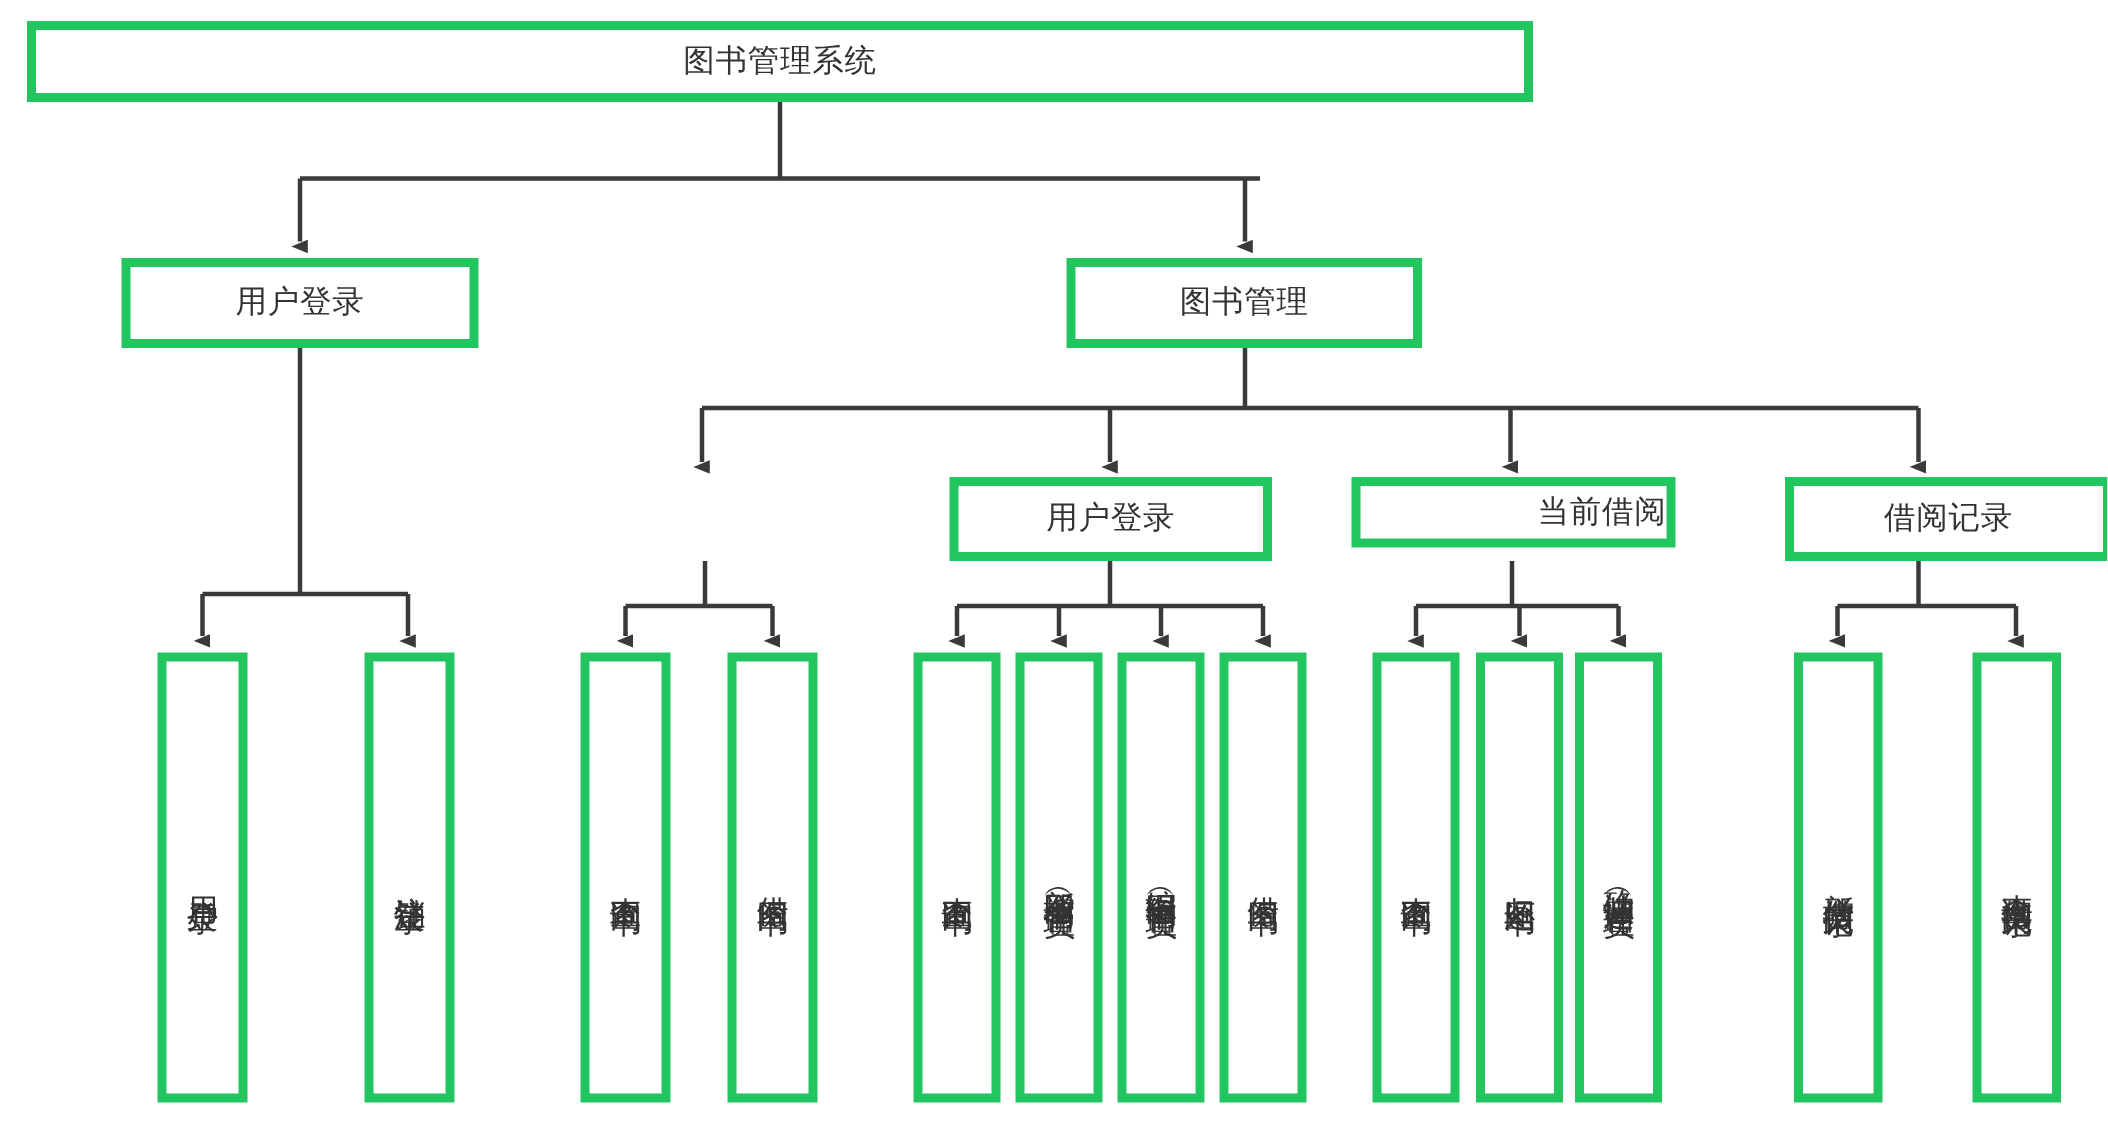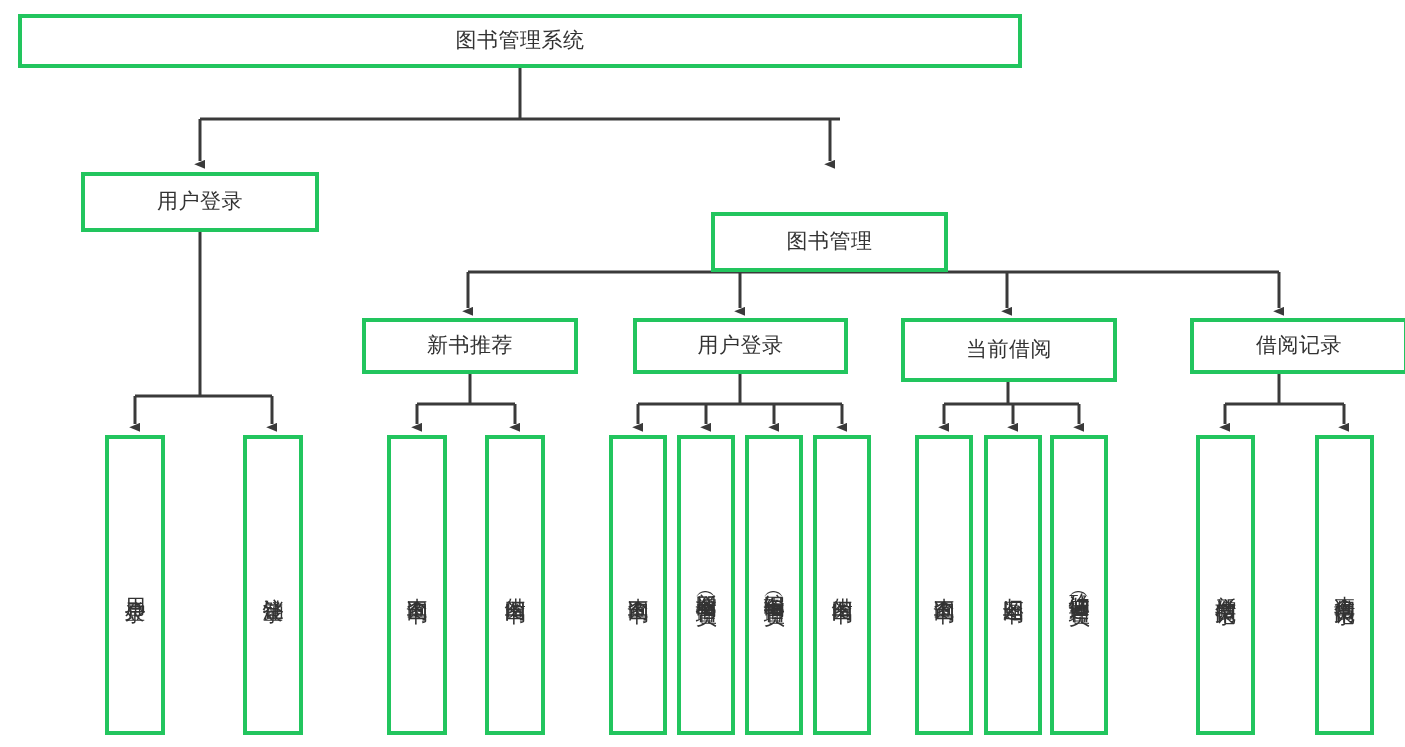--- a/index.html
+++ b/index.html
@@ -21,21 +21,21 @@
     position: absolute;
     left: 0;
     top: 0;
     width: 1405px;
     height: 747px;
   }
   .node {
     position: absolute;
     box-sizing: border-box;
     background: #ffffff;
-    border: 4px solid #22c55e;
+    border: 6px solid #22c55e;
     display: flex;
     align-items: center;
     justify-content: center;
     color: #333333;
     z-index: 3;
   }
   .node.h {
     font-size: 21px;
     line-height: 1.2;
     letter-spacing: 0.5px;
@@ -125,31 +125,28 @@
     </g>
   </svg>
 
   <div class="node h" style="left:18px; top:14px; width:1004px; height:54px;">
     <span class="lbl">图书管理系统</span>
   </div>
 
   <div class="node h" style="left:81px; top:172px; width:238px; height:60px;">
     <span class="lbl">用户登录</span>
   </div>
-  <div class="node h" style="left:711px; top:172px; width:237px; height:60px;margin-top:40px;">
+  <div class="node h" style="left:711px; top:172px; width:237px; height:60px;">
     <span class="lbl">图书管理</span>
   </div>
 
-  <div class="node h" style="left:362px; top:318px; width:216px; height:56px;">
-    <span class="lbl">新书推荐</span>
-  </div>
   <div class="node h" style="left:633px; top:318px; width:215px; height:56px;">
     <span class="lbl">用户登录</span>
   </div>
-  <div class="node h" style="left:901px; top:318px; width:216px; height:64px;">
+  <div class="node h" style="left:901px; top:318px; width:216px; height:47px;justify-content:flex-end;">
     <span class="lbl">当前借阅</span>
   </div>
   <div class="node h" style="left:1170px; top:318px; width:218px; height:56px;margin-left:20px;">
     <span class="lbl">借阅记录</span>
   </div>
 
   <div class="node v" style="left:105px; top:435px; width:60px; height:300px;">
     <span class="lbl">用户登录</span>
   </div>
   <div class="node v" style="left:243px; top:435px; width:60px; height:300px;">

